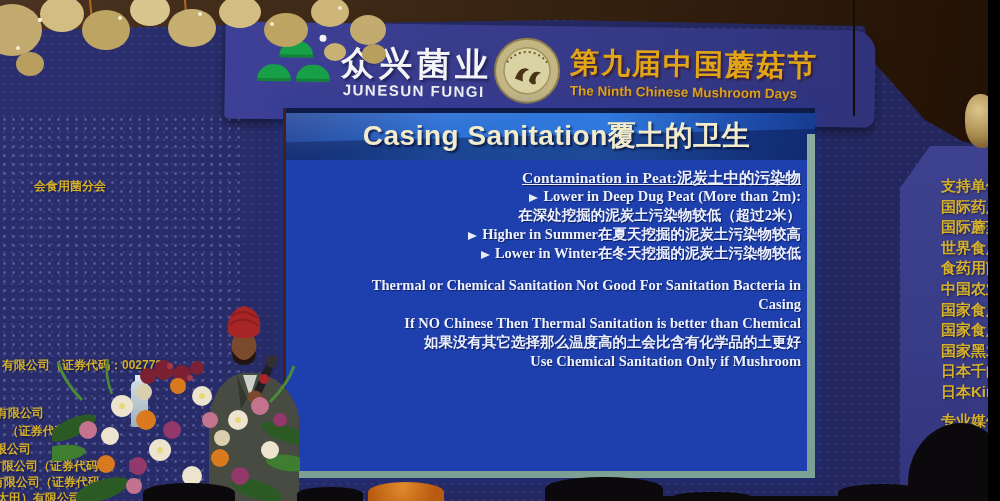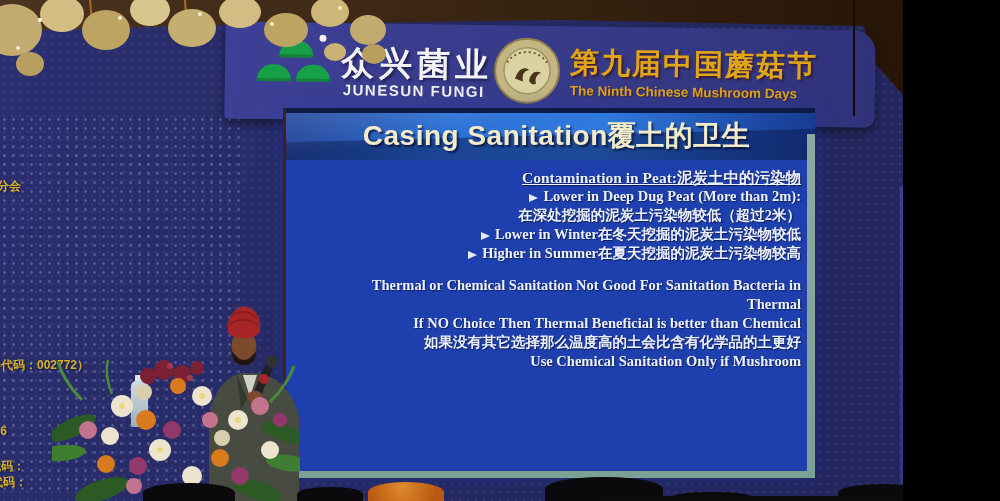--- a/index.html
+++ b/index.html
@@ -1,16 +1,16 @@
 <!DOCTYPE html>
 <html><head>
 <meta charset="utf-8">
 <style>
   html,body{margin:0;padding:0;background:#000;}
-  .stage{position:relative;width:903px;height:501px;overflow:hidden;
+  .stage{position:relative;width:988px;height:501px;overflow:hidden;
          font-family:"Liberation Sans",sans-serif;background:#0f172a;}
   
   .backdrop{position:absolute;inset:0;z-index:0;
     background:linear-gradient(115deg,#2b2f70 0%,#262a64 45%,#23265c 100%);}
   .map-dots{position:absolute;inset:0;z-index:0;opacity:.55;
     background-image:radial-gradient(rgba(125,130,195,.35) 1.1px,transparent 1.5px);
     background-size:8px 8px;}
   .map-dots-strong{position:absolute;left:0;top:115px;width:240px;height:380px;z-index:1;opacity:.8;
     background-image:radial-gradient(rgba(140,145,205,.5) 1.2px,transparent 1.6px);
     background-size:9px 9px;}
@@ -190,26 +190,26 @@
 
   <div class="screen">
     <div class="screen-top"></div>
     <div class="title-band">
       <div class="slide-title">Casing Sanitation覆土的卫生</div>
     </div>
     <div class="slide-body">
         <div class="li heading">Contamination in Peat:泥炭土中的污染物</div>
         <div class="li bullet"><span class="arrow"></span>Lower in Deep Dug Peat (More than 2m):</div>
         <div class="li plain">在深处挖掘的泥炭土污染物较低（超过2米）</div>
+        <div class="li bullet"><span class="arrow"></span>Higher in Summer在夏天挖掘的泥炭土污染物较高</div>
         <div class="li bullet"><span class="arrow"></span>Lower in Winter在冬天挖掘的泥炭土污染物较低</div>
-        <div class="li bullet"><span class="arrow"></span>Higher in Summer在夏天挖掘的泥炭土污染物较高</div>
         <div class="li gap"></div>
         <div class="li plain">Thermal or Chemical Sanitation Not Good For Sanitation Bacteria in</div>
-        <div class="li plain">Thermal</div>
-        <div class="li plain">If NO Choice Then Thermal Beneficial is better than Chemical</div>
+        <div class="li plain">Casing</div>
+        <div class="li plain">If NO Chinese Then Thermal Sanitation is better than Chemical</div>
         <div class="li plain">如果没有其它选择那么温度高的土会比含有化学品的土更好</div>
         <div class="li plain">Use Chemical Sanitation Only if Mushroom</div>
       </div>
     <div class="frame-right"></div>
     <div class="frame-bottom"></div>
   </div>
 
   <svg class="speaker" width="112" height="202" viewBox="0 0 112 202">
     <path d="M12,202 L12,118 C16,92 30,76 46,74 L62,74 C86,80 98,98 102,118 L102,202 Z" fill="#474b41"></path>
     <path d="M46,76 L53,98 L60,76 Z" fill="#cfd2c8"></path>

